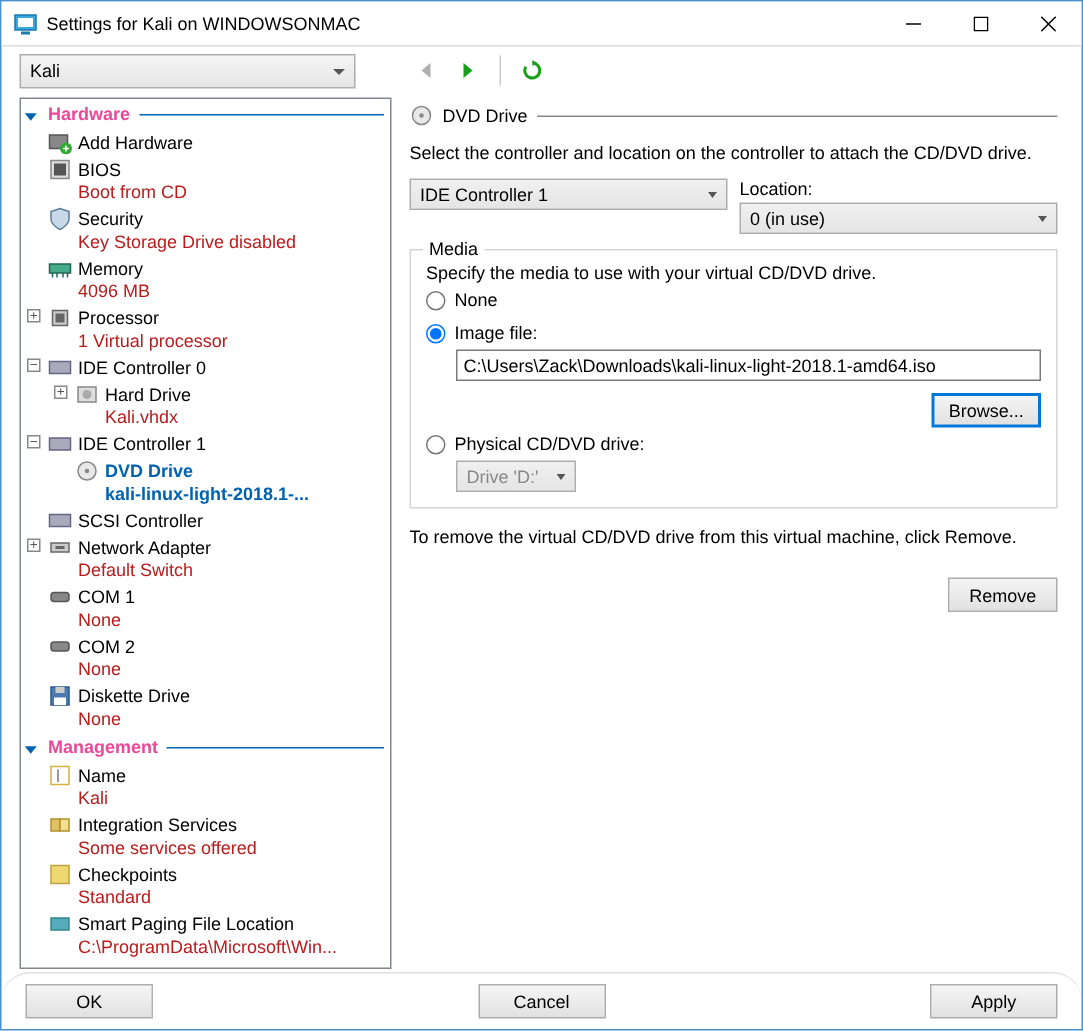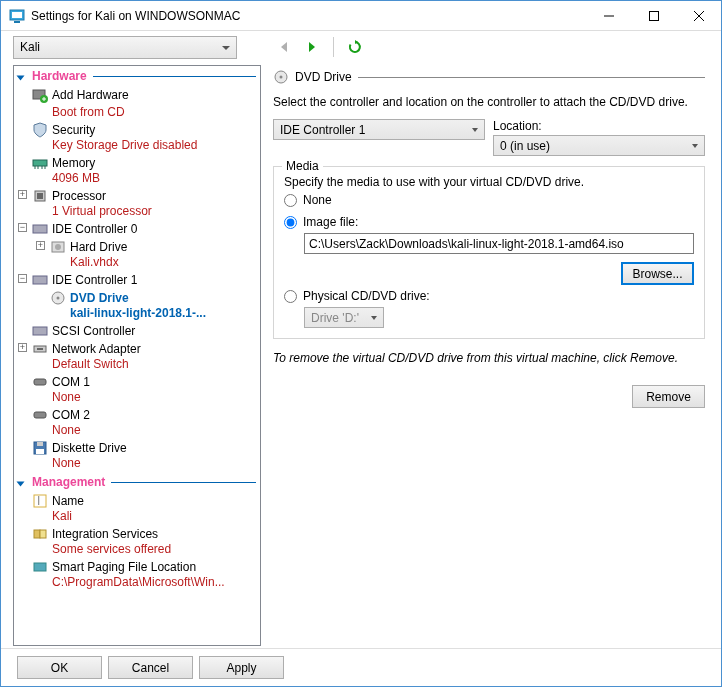--- a/index.html
+++ b/index.html
@@ -49,23 +49,23 @@
 
 .group { border: 1px solid #d5d5d5; margin-top: 10px; padding: 8px 10px 10px 10px; position: relative; }
 .group .glabel { position: absolute; top: -8px; left: 8px; background: #fff; padding: 0 4px; }
 .radio { display: flex; align-items: center; gap: 6px; padding: 4px 0; }
 .radio input { margin: 0; }
 .txtinput { width: 100%; height: 21px; border: 1px solid #7a7a7a; padding: 0 4px; margin-left: 20px; width: calc(100% - 20px); background: #fff; }
 .btnrow { display: flex; justify-content: flex-end; padding-top: 8px; }
 .btn { min-width: 73px; height: 23px; border: 1px solid #adadad; background: linear-gradient(#f5f5f5,#e1e1e1); display: inline-flex; align-items: center; justify-content: center; padding: 0 1px; }
 .btn.hl { border: 2px solid #0078d7; }
 
-.rmv { padding: 12px 0; font-style: italic; }
-
-.footer { height: 38px; display: flex; justify-content: flex-start; align-items: center; gap: 6px; padding: 0 16px; border-top: 1px solid #dfdfdf; }
+.rmv { padding: 12px 0; }
+
+.footer { height: 38px; display: flex; justify-content: space-between; align-items: center; gap: 6px; padding: 0 16px; border-top: 1px solid #dfdfdf; border-radius: 19px; }
 </style>
 </head>
 <body>
 
 <div class="titlebar">
   <svg class="ticon" viewBox="0 0 16 16">
       <rect x="1" y="2" width="14" height="10" fill="#3aa7dd" stroke="#1a7ab0"></rect>
       <rect x="3" y="4" width="10" height="6" fill="#fff"></rect>
       <rect x="5" y="13" width="6" height="2" fill="#1a7ab0"></rect>
     </svg>
@@ -126,20 +126,27 @@
           <svg class="ico" viewBox="0 0 16 16">
             <rect x="1" y="3" width="12" height="9" fill="#888" stroke="#555"></rect>
             <circle cx="12" cy="12" r="4" fill="#3a3"></circle>
             <path d="M12 10v4M10 12h4" stroke="#fff"></path>
           </svg>
           <span>Add Hardware</span>
         </div>
       </div>
 
     <div class="item">
+        <div class="row">
+          <svg class="ico" viewBox="0 0 16 16">
+            <rect x="2" y="2" width="12" height="12" fill="#ddd" stroke="#888"></rect>
+            <rect x="4" y="4" width="8" height="8" fill="#555"></rect>
+          </svg>
+          <span>BIOS</span>
+        </div>
         <div class="sub">Boot from CD</div>
       </div>
 
     <div class="item">
         <div class="row">
           <svg class="ico" viewBox="0 0 16 16">
             <path d="M8 1 L14 3 V8 C14 12 8 15 8 15 C8 15 2 12 2 8 V3 Z" fill="#c8d8e8" stroke="#5a7a9a"></path>
           </svg>
           <span>Security</span>
         </div>
@@ -286,20 +293,29 @@
         <div class="row">
           <svg class="ico" viewBox="0 0 16 16">
             <rect x="2" y="4" width="6" height="8" fill="#e0c060" stroke="#b09030"></rect>
             <rect x="8" y="4" width="6" height="8" fill="#f0e090" stroke="#b09030"></rect>
           </svg>
           <span>Integration Services</span>
         </div>
         <div class="sub">Some services offered</div>
       </div>
 
+    <div class="item">
+        <div class="row">
+          <svg class="ico" viewBox="0 0 16 16">
+            <rect x="2" y="2" width="12" height="12" fill="#f0d870" stroke="#c0a040"></rect>
+          </svg>
+          <span>Checkpoints</span>
+        </div>
+        <div class="sub">Standard</div>
+      </div>
 
     <div class="item">
         <div class="row">
           <svg class="ico" viewBox="0 0 16 16">
             <rect x="2" y="4" width="12" height="8" fill="#5ab" stroke="#388"></rect>
           </svg>
           <span>Smart Paging File Location</span>
         </div>
         <div class="sub">C:\ProgramData\Microsoft\Win...</div>
       </div>

